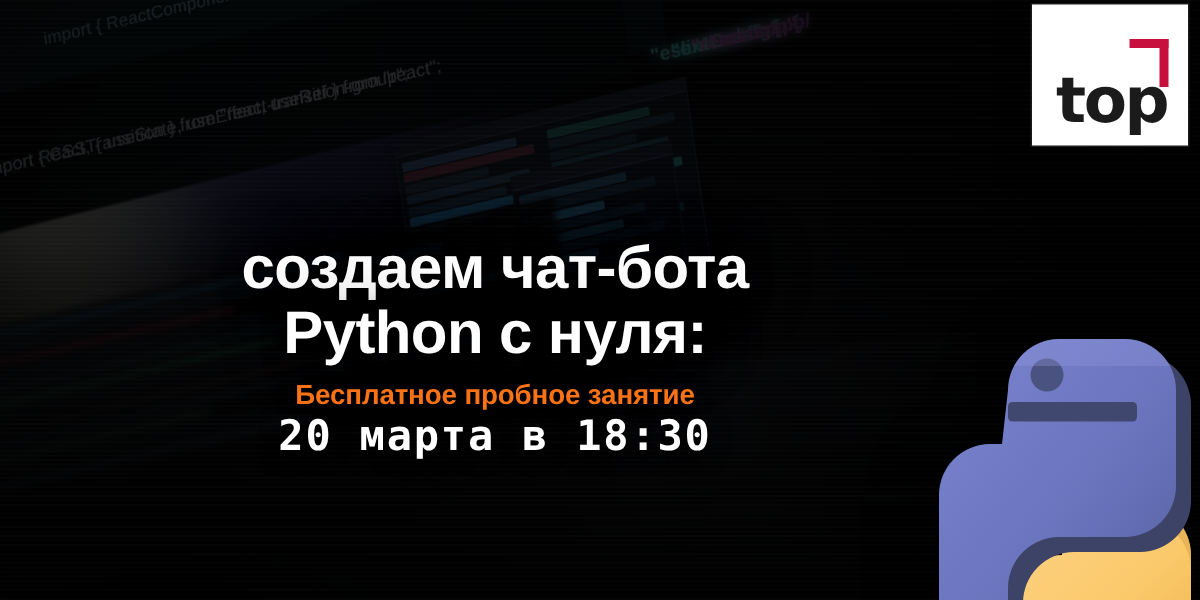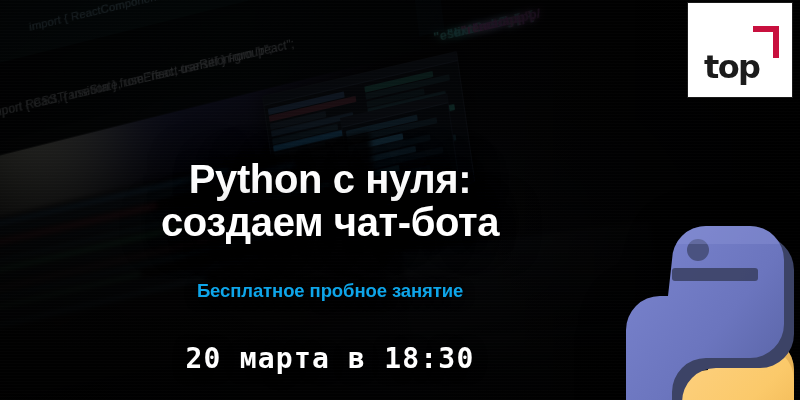--- a/index.html
+++ b/index.html
@@ -208,30 +208,29 @@
     color:#fff;
     font-size:40px;
     font-weight:bold;
     line-height:43px;
     letter-spacing:-.4px;
     text-align:center;
     text-shadow:0 2px 16px rgba(0,0,0,.85), 0 0 40px rgba(0,0,0,.6);
   }
   .headline .ln { display:block; }
   .subline {
-    margin-top:36px;
-    color:#0ea5e9;
+    margin-top:8px;
+    color:#f97316;
     font-size:18.5px;
     font-weight:bold;
     letter-spacing:-.1px;
     text-align:left;
     text-shadow:0 2px 12px rgba(0,0,0,.8);
   }
   .date {
-    margin-top:40px;
     color:#fff;
     font-family:"DejaVu Sans Mono", monospace;
     font-size:28px;
     font-weight:bold;
     letter-spacing:1.2px;
     text-align:center;
     text-shadow:0 2px 14px rgba(0,0,0,.85);
   }
 
   
@@ -253,21 +252,21 @@
     align-items:center; justify-content:center;
     box-shadow:0 0 0 1px rgba(255,255,255,.1);
   }
   .logo-mark {
     position:relative;
     width:76px; height:44px;
     margin-bottom:4px;
   }
   .logo-top {
     position:absolute; left:2px; top:24px;
-    font-size:32px; font-weight:bold;
+    font-size:42px; font-weight:bold;
     color:#1b1b1b;
     letter-spacing:-1.6px;
     line-height:34px;
     font-family:"DejaVu Sans", sans-serif;
     text-align:center;
   }
   .logo-corner {
     position:absolute; right:-1px; top:0;
     width:26px; height:32px;
   }
@@ -436,22 +435,22 @@
       <rect x="60" y="52" width="86" height="13" rx="3" fill="#3c4366" opacity=".9"></rect>
 
       <circle cx="86" cy="34" r="11" fill="#4a5280"></circle>
 
       <path d="M94 10 h44 a34 34 0 0 1 30 18 h-104 a34 34 0 0 1 30 -18 z" fill="#8f98d9" opacity=".35"></path>
     </svg>
   </div>
 
   <div class="copy">
     <div class="headline">
+      <span class="ln">создаем чат-бота</span>
       <span class="ln">Python с нуля:</span>
-      <span class="ln">создаем чат-бота</span>
     </div>
     <div class="subline">Бесплатное пробное занятие</div>
     <div class="date">20 марта в 18:30</div>
   </div>
 
   <div class="logo-card">
     <div class="logo-mark">
       <span class="logo-top">top</span>
       <span class="logo-corner" style="--accent: #c8103e;"></span>
     </div>

